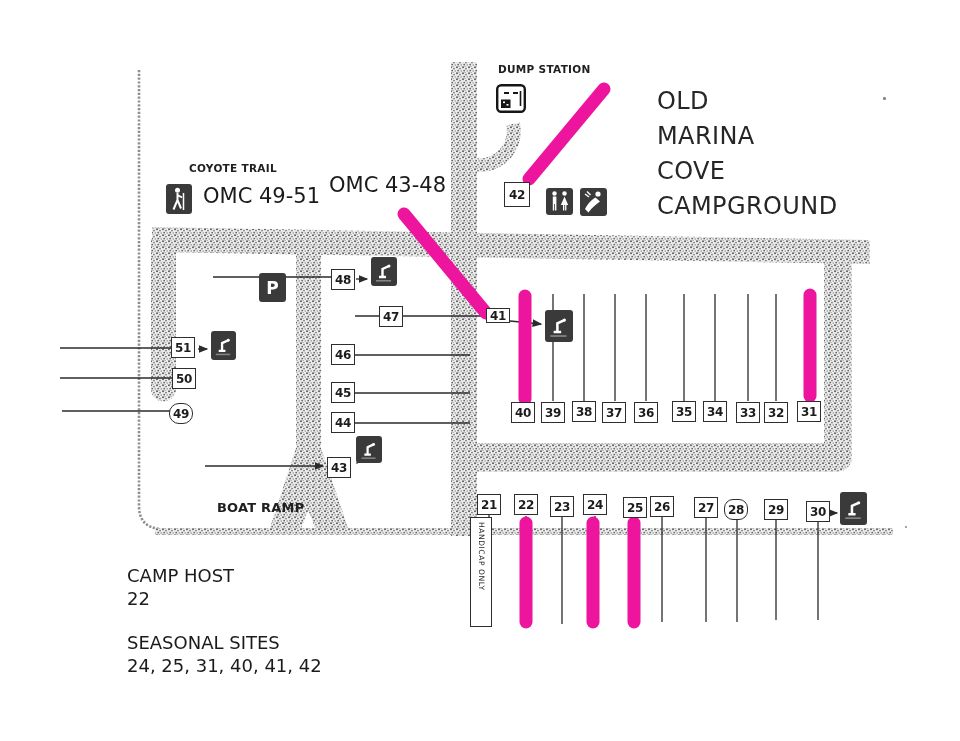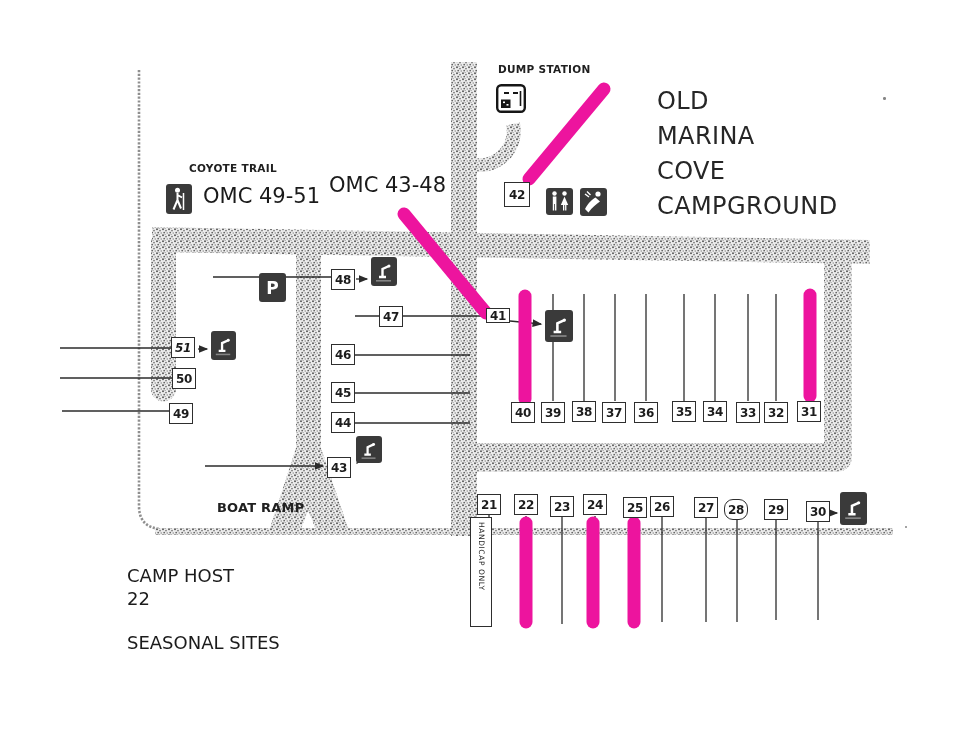--- a/index.html
+++ b/index.html
@@ -126,20 +126,21 @@
     <div>COVE</div>
     <div>CAMPGROUND</div>
   </div>
 
   <div class="legend" style="left:127px;top:564px">
     <div>CAMP HOST</div>
     <div>22</div>
   </div>
   <div class="legend" style="left:127px;top:631px">
     <div>SEASONAL SITES</div>
+    <div>24, 25, 31, 40, 41, 42</div>
   </div>
 
   <div class="handicap" style="left:470px;top:517px;width:22px;height:110px">HANDICAP ONLY</div>
 
   <div class="icon dark" style="left:166px;top:184px;width:26px;height:30px">
     <svg width="26" height="30" viewBox="0 0 26 30">
       <circle cx="11.5" cy="6.3" r="2.5" fill="#fff"></circle>
       <path d="M11.5,9 V17 M11.5,16 L7.5,25.5 M11.5,16 L15,24.5 M11.5,11 L16,13.5" stroke="#fff" stroke-width="2" fill="none"></path>
       <path d="M17.5,9 V26" stroke="#fff" stroke-width="1.5"></path>
     </svg>
@@ -202,23 +203,23 @@
   <div class="icon dark spigot" style="left:840px;top:492px;width:27px;height:33px"><svg width="100%" height="100%" viewBox="0 0 26 29">
         <path d="M8,20 h7 M11.5,20 V12 L18,9" stroke="#fff" stroke-width="2.4" fill="none"></path>
         <circle cx="18" cy="9" r="1.5" fill="#fff"></circle>
         <rect x="5" y="23" width="15" height="1.6" fill="#cfcfcf" opacity="0.5"></rect>
       </svg></div>
 
   <div class="speck" style="left:883px;top:97px;width:2.5px;height:2.5px"></div>
   <div class="speck" style="left:905px;top:526px;width:2px;height:2px"></div>
 
   <div id="site-layer">
-      <div class="site-box" style="left: 171px; top: 337px; font-style: italic;">51</div>
+      <div class="site-box" style="left: 171px; top: 337px;">51</div>
       <div class="site-box" style="left: 172px; top: 368px;">50</div>
-      <div class="site-box" style="left: 169px; top: 403px;">49</div>
+      <div class="site-box" style="left: 169px; top: 403px; border-radius: 10px;">49</div>
       <div class="site-box" style="left: 331px; top: 269px;">48</div>
       <div class="site-box" style="left: 331px; top: 306px; margin-left: 48px;">47</div>
       <div class="site-box" style="left: 331px; top: 344px;">46</div>
       <div class="site-box" style="left: 331px; top: 382px;">45</div>
       <div class="site-box" style="left: 331px; top: 412px;">44</div>
       <div class="site-box" style="left: 327px; top: 457px;">43</div>
       <div class="site-box" style="left: 504px; top: 182px; width: 26px; height: 25px;">42</div>
       <div class="site-box" style="left: 486px; top: 308px; width: 24px; height: 15px;">41</div>
       <div class="site-box" style="left: 511px; top: 402px;">40</div>
       <div class="site-box" style="left: 541px; top: 402px;">39</div>

